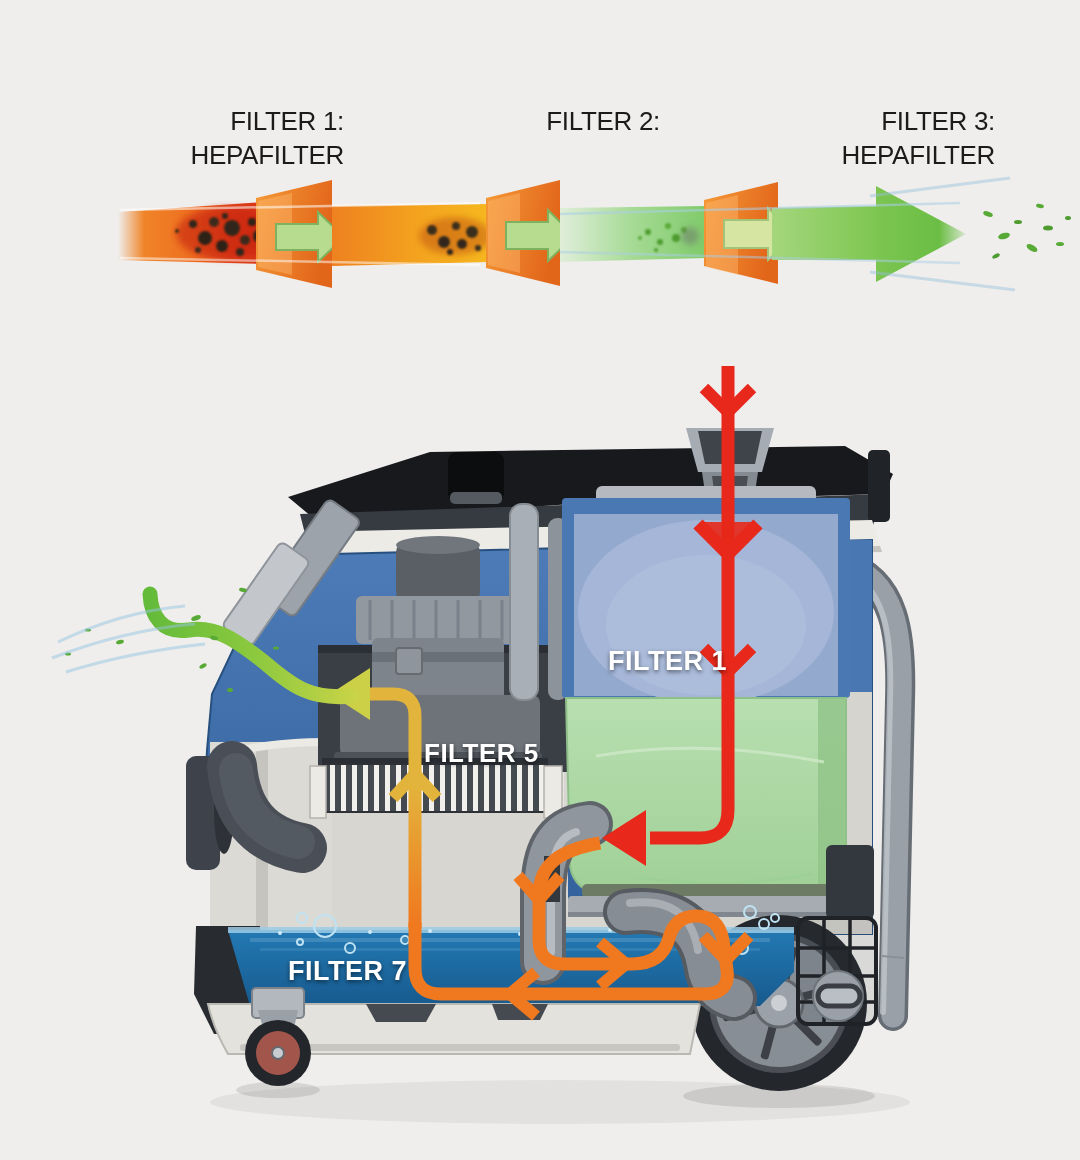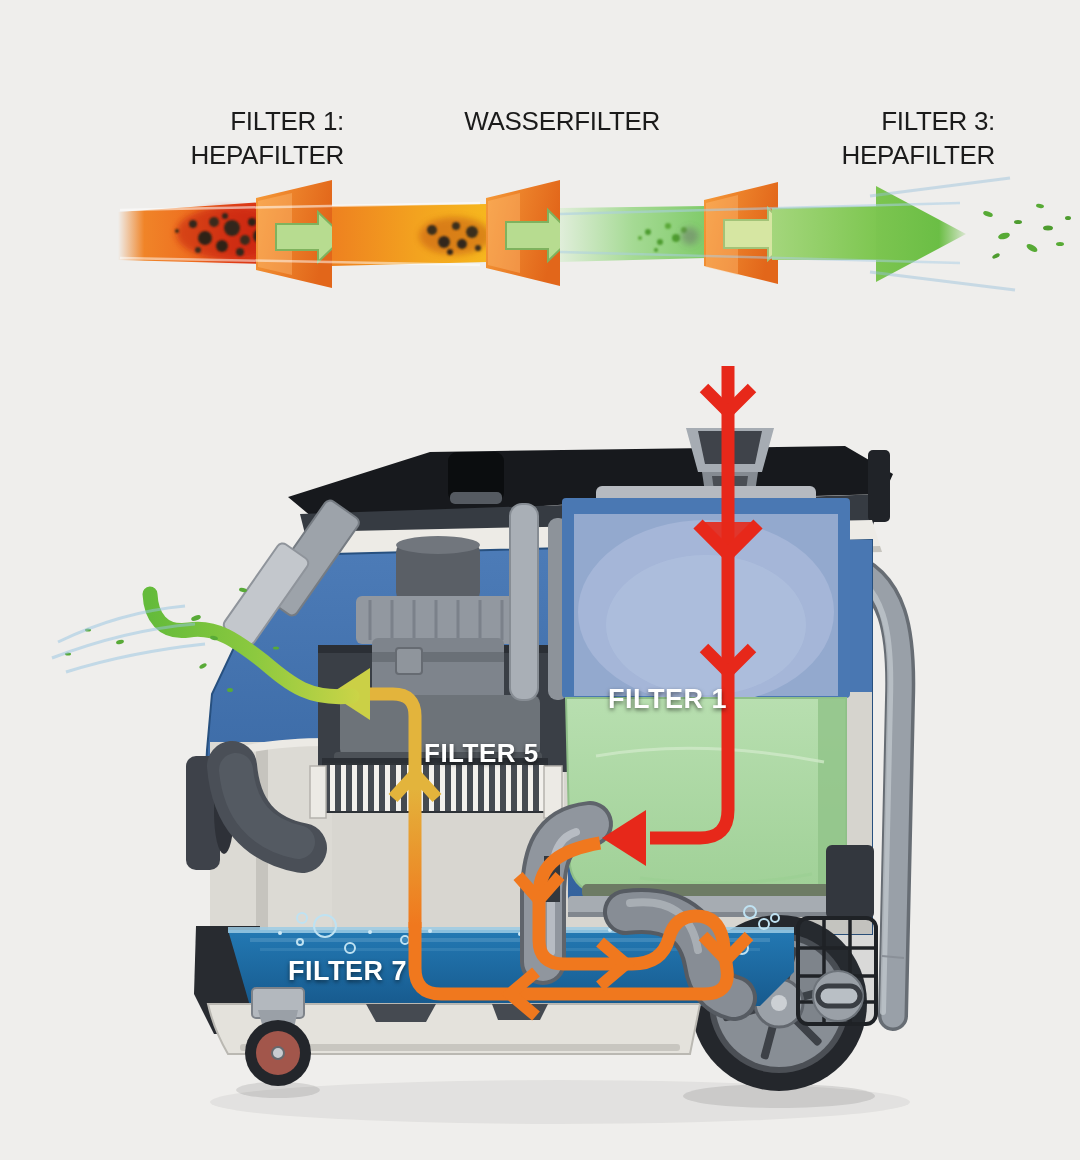--- a/index.html
+++ b/index.html
@@ -417,24 +417,24 @@
     </g>
   </g>
 </g>
 </svg>
 
 <div class="hlabel" style="left:64px;top:104px">
   <div>FILTER 1:</div>
   <div>HEPAFILTER</div>
 </div>
 <div class="hlabel" style="left:380px;top:104px">
-  <div>WASSERFILTER</div>
+  <div>FILTER 2:</div>
 </div>
 <div class="hlabel" style="left:715px;top:104px">
   <div>FILTER 3:</div>
   <div>HEPAFILTER</div>
 </div>
 
-<div class="mlabel" style="left:608px;top:684px">FILTER 1</div>
+<div class="mlabel" style="left:608px;top:646px">FILTER 1</div>
 <div class="mlabel" style="left:424px;top:738px;font-size:26px">FILTER 5</div>
 <div class="mlabel" style="left:288px;top:956px">FILTER 7</div>
 
 </div>
 
 </body></html>

